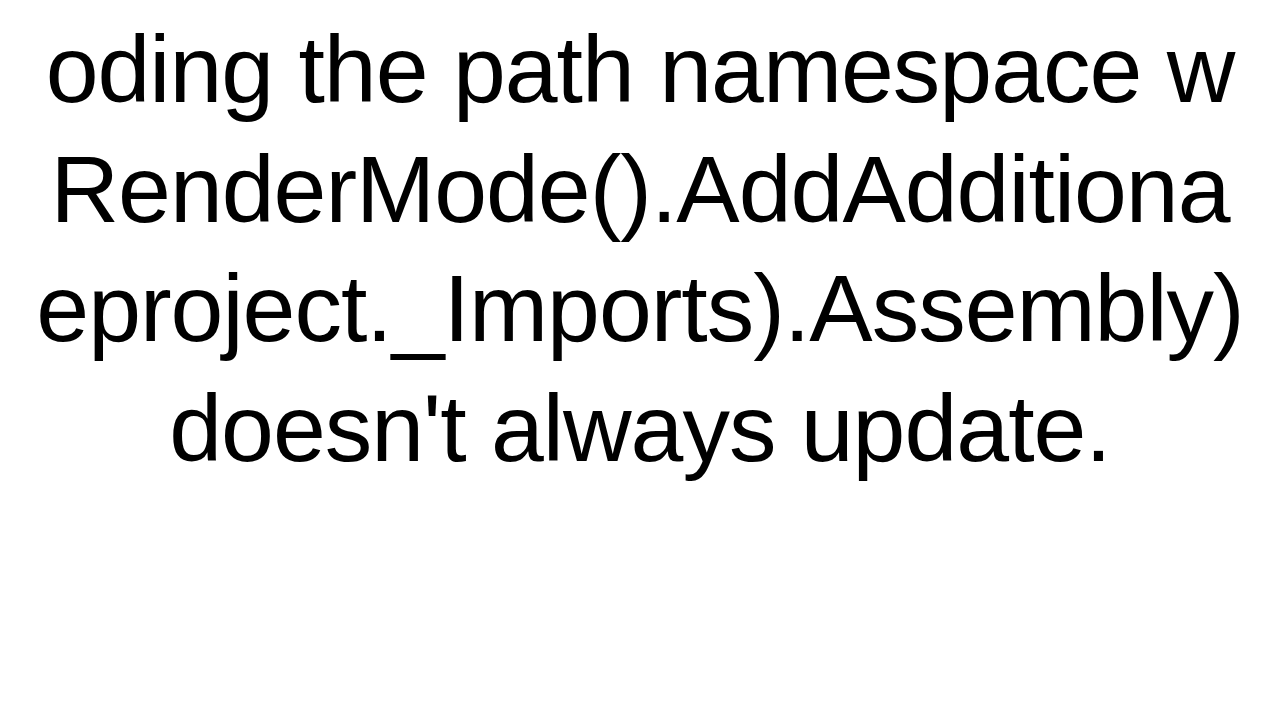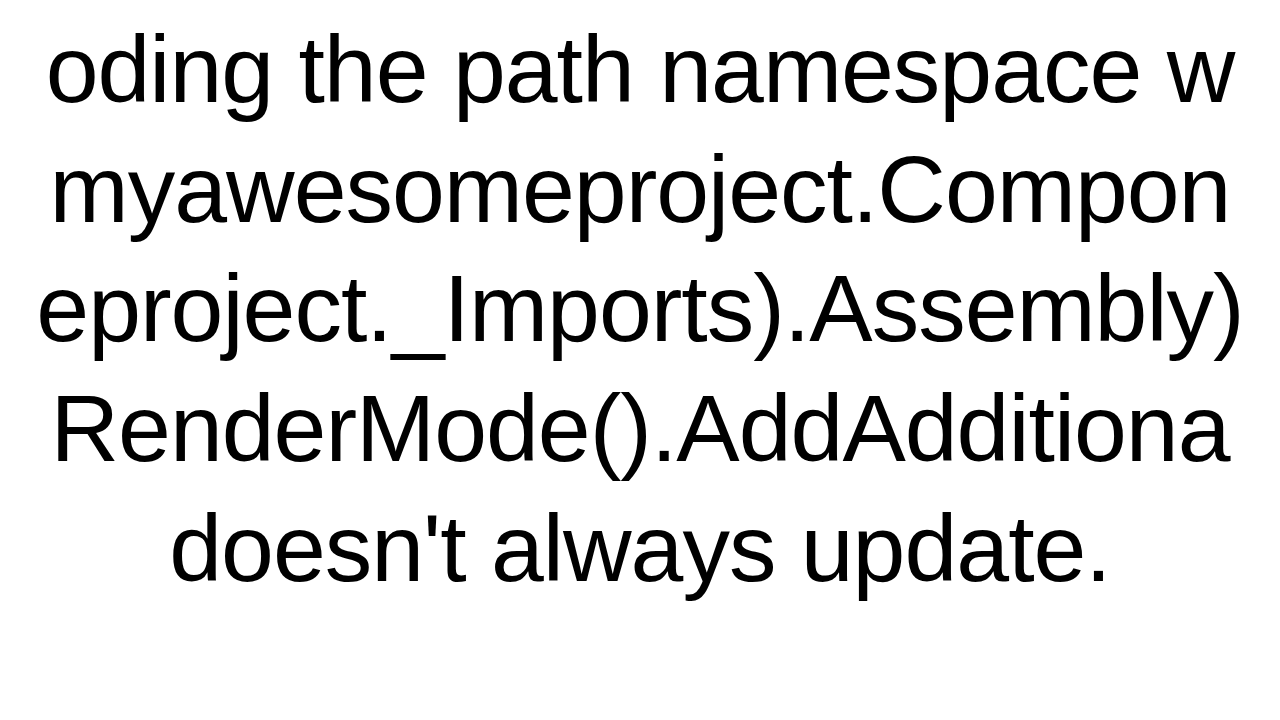--- a/index.html
+++ b/index.html
@@ -29,17 +29,16 @@
     }
     .line {
       display: block;
     }
   </style>
 </head>
 <body>
 
 <div class="text-block">
   <span class="line">oding the path namespace w</span>
-  <span class="line">myawesomeproject.Compon</span>
+  <span class="line">RenderMode().AddAdditiona</span>
   <span class="line">eproject._Imports).Assembly)</span>
-  <span class="line">RenderMode().AddAdditiona</span>
   <span class="line">doesn't always update.</span>
 </div>
 
 </body></html>

